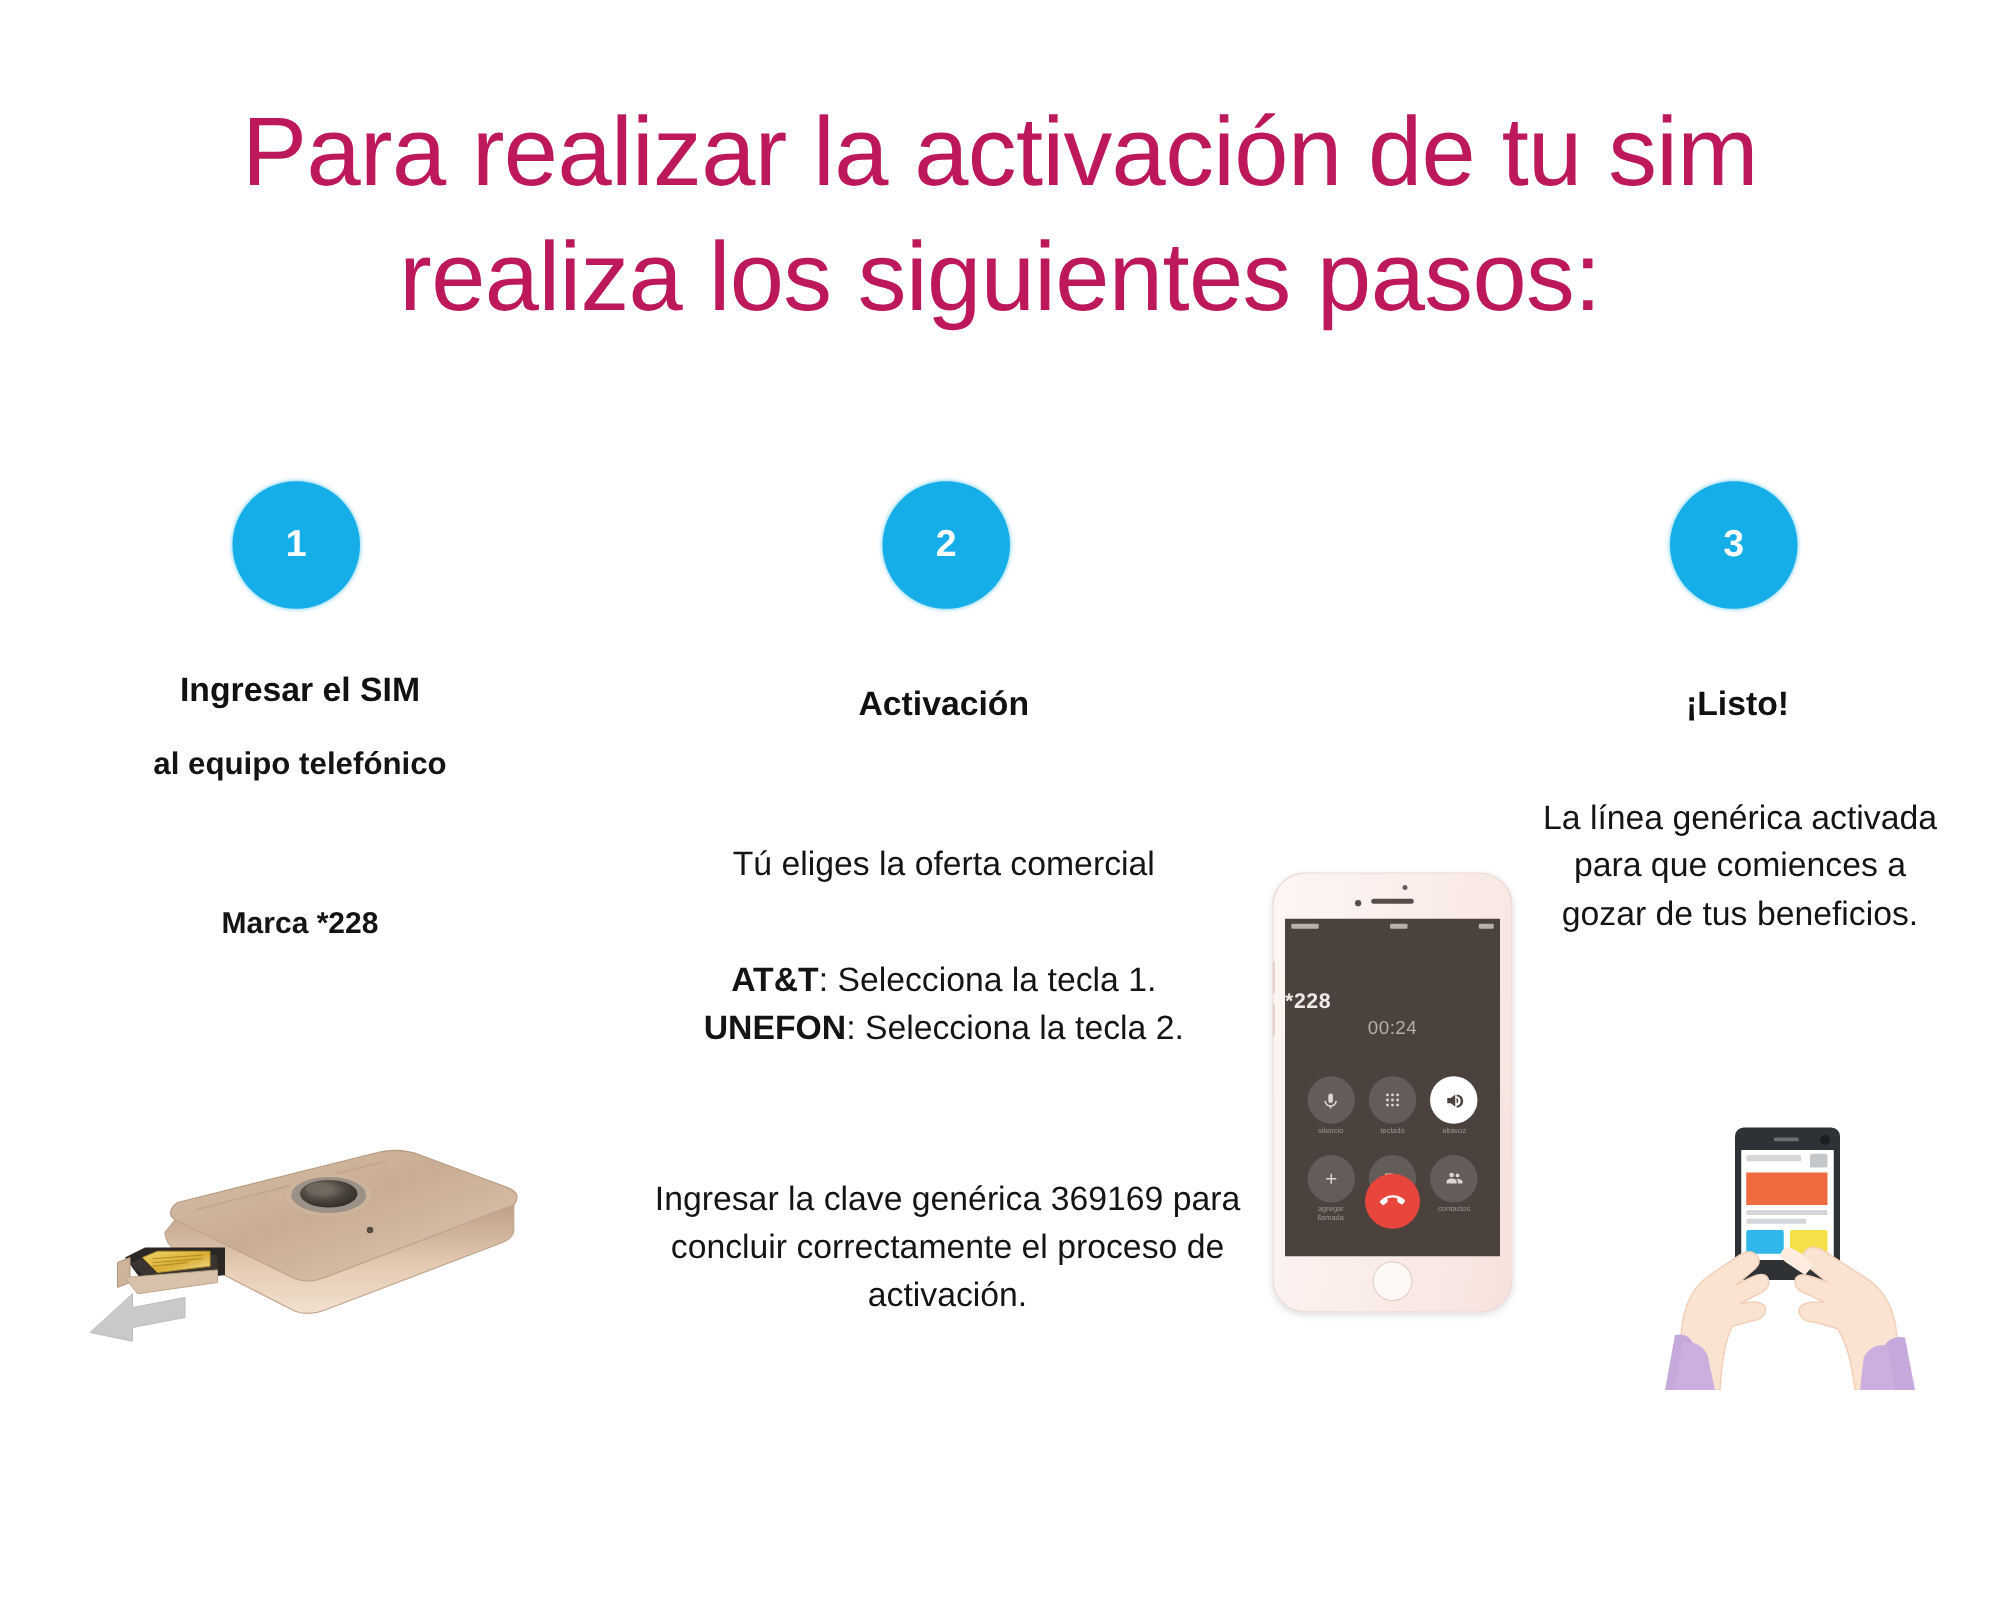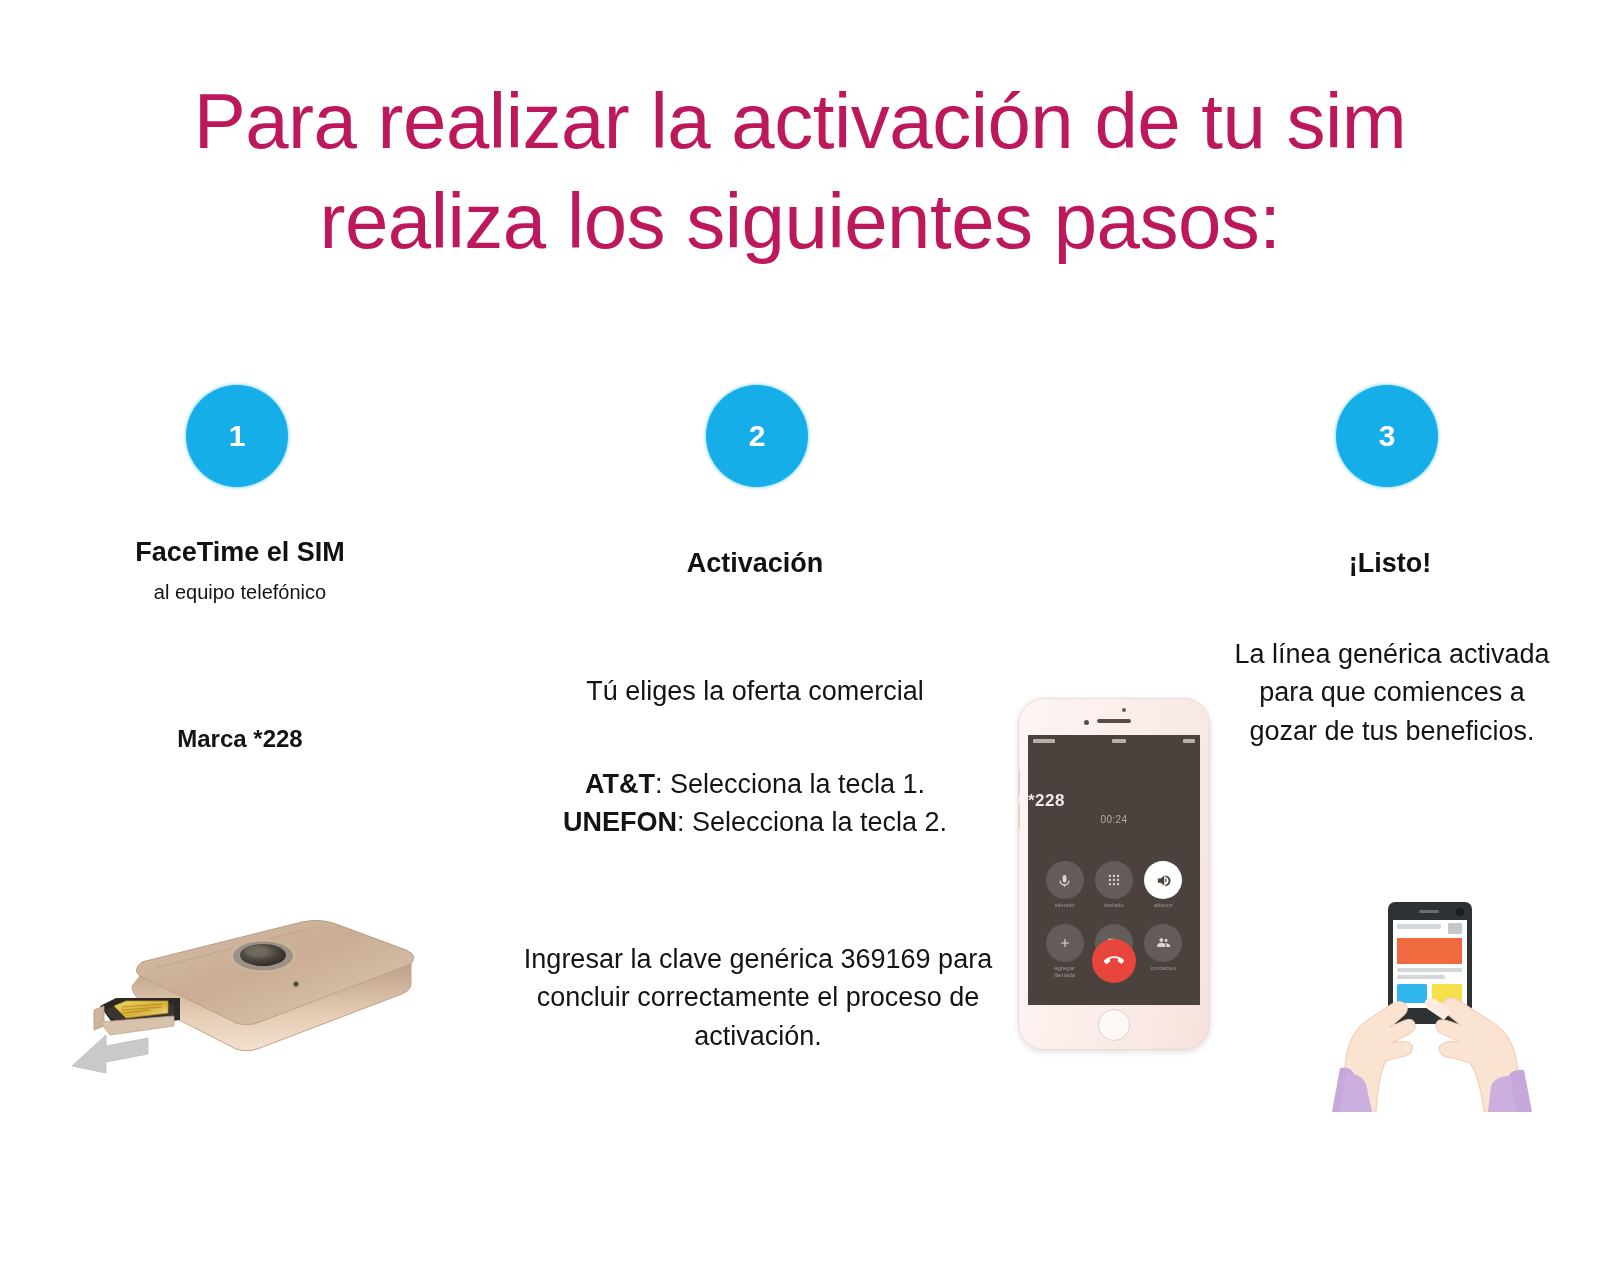--- a/index.html
+++ b/index.html
@@ -68,21 +68,21 @@
     text-align: center;
     color: #141414;
     font-size: 27px;
     line-height: 1.42;
     font-weight: 400;
   }
   .col-body b, .col-heading b { font-weight: 700; }
 
   
   #c1-heading { left: 40px;  top: 534px; width: 400px; }
-  #c1-sub     { left: 40px;  top: 578px; width: 400px; font-weight: 400; font-size: 20px; }
+  #c1-sub     { left: 40px;  top: 594px; width: 400px; font-weight: 700; font-size: 25px; }
   #c1-marca   { left: 40px;  top: 722px; width: 400px; font-weight: 700; font-size: 24px; }
 
   
   #c2-heading { left: 520px; top: 545px; width: 470px; }
   #c2-line1   { left: 500px; top: 672px; width: 510px; }
   #c2-keys    { left: 500px; top: 765px; width: 510px; }
   #c2-note    { left: 508px; top: 940px; width: 500px; }
 
   
   #c3-heading { left: 1230px; top: 545px; width: 320px; }
@@ -180,21 +180,21 @@
     font-size: 17px;
     font-weight: 700;
     letter-spacing: 0.5px;
   }
   .ip-timer {
     position: absolute;
     left: 0; right: 0;
     top: 79px;
     text-align: center;
     color: #b7aba6;
-    font-size: 10px;
+    font-size: 15px;
     letter-spacing: 0.4px;
   }
   .ip-grid {
     position: absolute;
     left: 12px;
     right: 12px;
     top: 126px;
     display: grid;
     grid-template-columns: repeat(3, 1fr);
     row-gap: 14px;
@@ -269,21 +269,21 @@
 
 <div id="poster" style="background: rgb(255, 255, 255);">
 
   <div class="title" id="poster-title" style="color: #be185d;">Para realizar la activación de tu sim
 realiza los siguientes pasos:</div>
 
   <div class="circle" id="circle-1" style="background: rgb(22, 174, 232);">
     <span>1</span>
   </div>
 
-  <div class="col-heading" id="c1-heading">FaceTime el SIM</div>
+  <div class="col-heading" id="c1-heading">Ingresar el SIM</div>
 
   <div class="col-body" id="c1-sub">al equipo telefónico</div>
 
   <div class="col-body" id="c1-marca">Marca *228</div>
 
   <div id="art-sim">
     <svg viewBox="0 0 360 200" width="360" height="200">
       <defs>
         <linearGradient id="goldTop" x1="0" y1="0" x2="1" y2="1">
           <stop offset="0%" stop-color="#d7c0ab"></stop>

